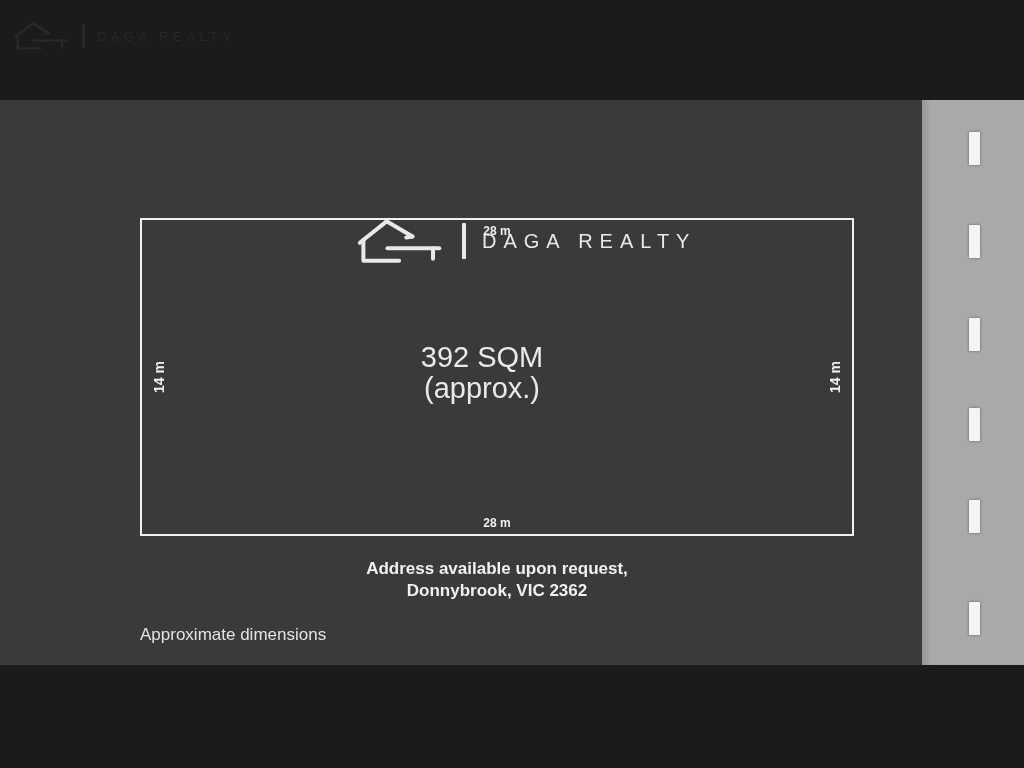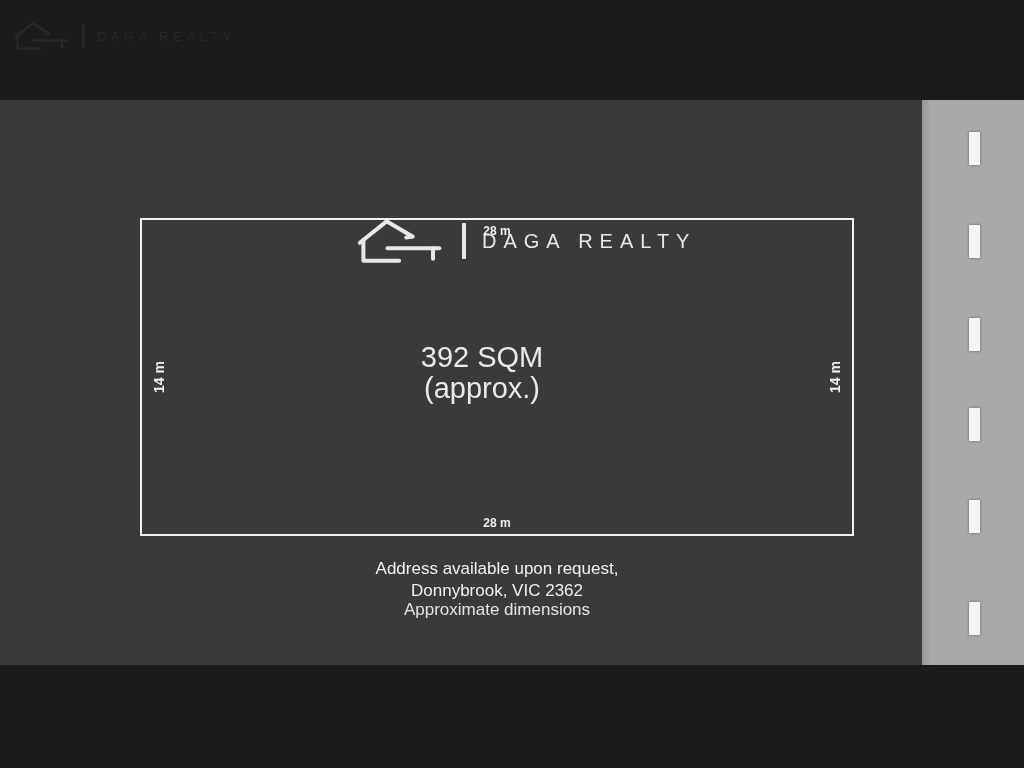--- a/index.html
+++ b/index.html
@@ -78,24 +78,24 @@
   .area-label{
     position:absolute;top:122px;left:50%;transform:translateX(calc(-50% - 15px));
     text-align:center;color:#e9e9e9;
   }
   .area-label .area-main{font-size:29px;line-height:31px;font-weight:400;}
   .area-label .area-qualifier{font-size:29px;line-height:31px;font-weight:400;}
 
   
   .address-block{
     position:absolute;left:140px;top:558px;width:714px;text-align:center;
-    font-size:17px;font-weight:400;line-height:22px;color:#f0f0f0;
+    font-size:17px;font-weight:700;line-height:22px;color:#f0f0f0;
   }
   .footnote{
-    position:absolute;left:140px;top:600px;width:714px;text-align:center;
+    position:absolute;left:140px;top:625px;width:714px;
     font-size:17px;font-weight:400;color:#e3e3e3;
   }
 </style>
 </head>
 <body>
 
 <div class="canvas">
 
   <div class="top-bar">
     <div class="brand brand-ghost">

